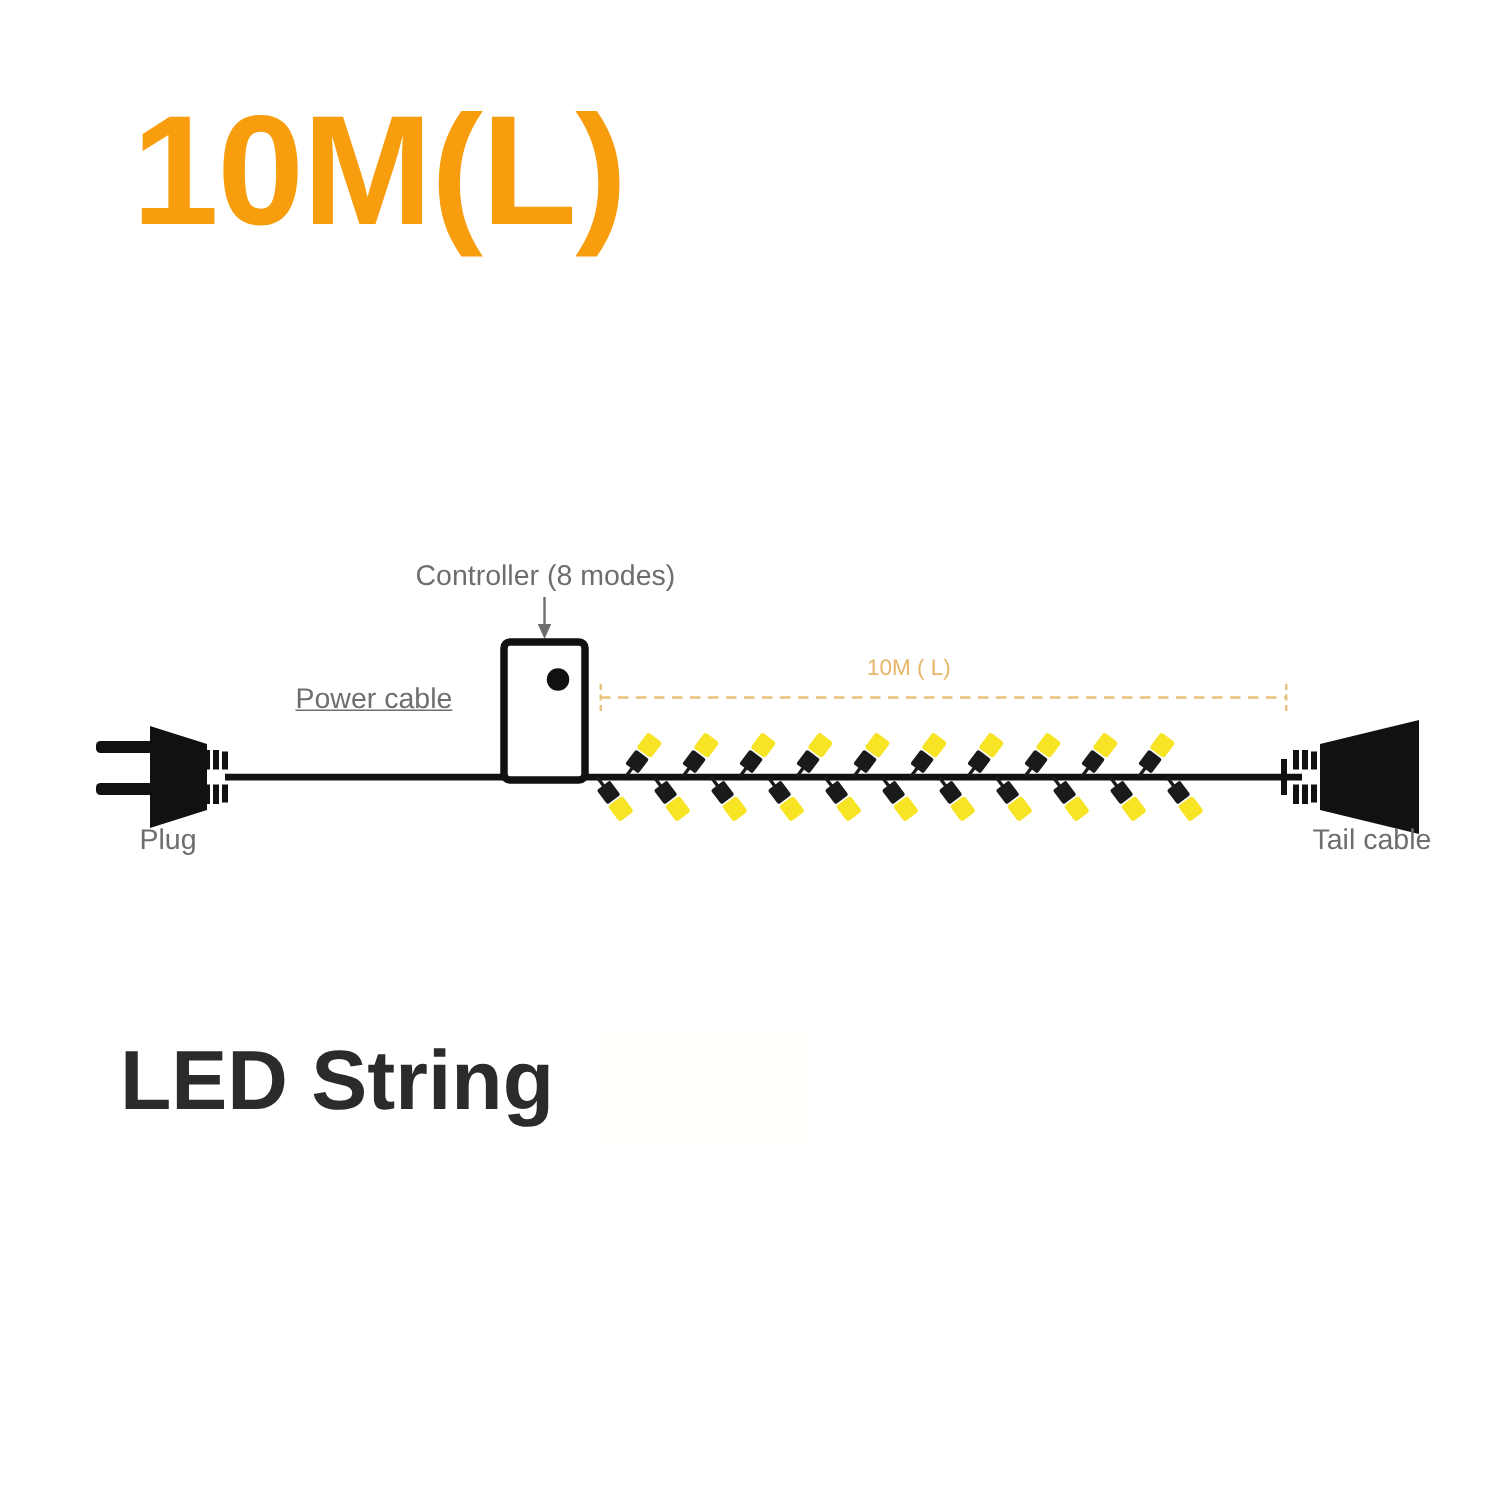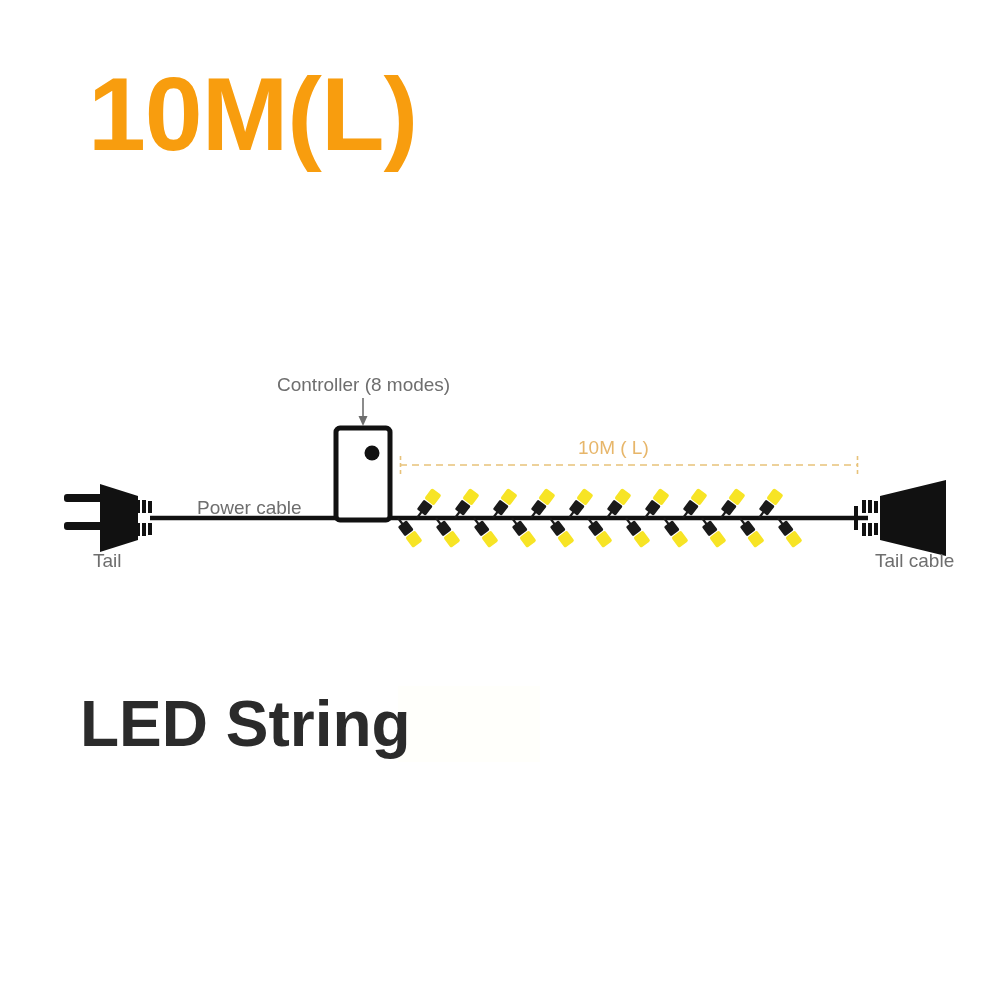--- a/index.html
+++ b/index.html
@@ -29,21 +29,21 @@
     letter-spacing: -1px;
     color: #f89d0e;
     white-space: pre;
   }
 
   
   #caption {
     position: absolute;
     left: 80px;
     top: 692px;
-    font-size: 64px;
+    font-size: 56px;
     font-weight: bold;
     line-height: 1;
     color: #2b2b2b;
     white-space: pre;
   }
   #caption-plate {
     position: absolute;
     left: 398px;
     top: 686px;
     width: 142px;
@@ -67,30 +67,30 @@
 
   
   .lbl {
     position: absolute;
     color: #6e6e6e;
     font-size: 19px;
     line-height: 1;
     white-space: pre;
   }
   #lbl-controller { left: 277px; top: 375px; }
-  #lbl-power-cable { left: 197px; top: 498px; }
+  #lbl-power-cable { left: 197px; top: 457px; text-decoration: underline; }
   #lbl-plug { left: 93px;  top: 551px; }
   #lbl-tail-plug { left: 875px; top: 551px; }
 
   #lbl-dimension {
     position: absolute;
     left: 578px;
     top: 438px;
     color: #e7b66a;
-    font-size: 19px;
+    font-size: 15px;
     line-height: 1;
     white-space: pre;
   }
 </style>
 </head>
 <body>
 
 <div id="page">
 
   <div id="headline">10M(L)</div>
@@ -264,21 +264,21 @@
             <rect x="0" y="-6" width="13" height="12" rx="2" fill="#f7e425" transform="translate(771,502) rotate(-53.13010235415598)"></rect>
           </g>
         </g>
 
     </svg>
 
     <div class="lbl" id="lbl-controller">Controller (8 modes)</div>
 
     <div class="lbl" id="lbl-power-cable">Power cable</div>
 
-    <div class="lbl" id="lbl-plug">Tail</div>
+    <div class="lbl" id="lbl-plug">Plug</div>
 
     <div class="lbl" id="lbl-tail-plug">Tail cable</div>
 
     <div id="lbl-dimension">10M ( L)</div>
 
   </div>
 
   <div id="caption-plate"></div>
   <div id="caption">LED String</div>
 

